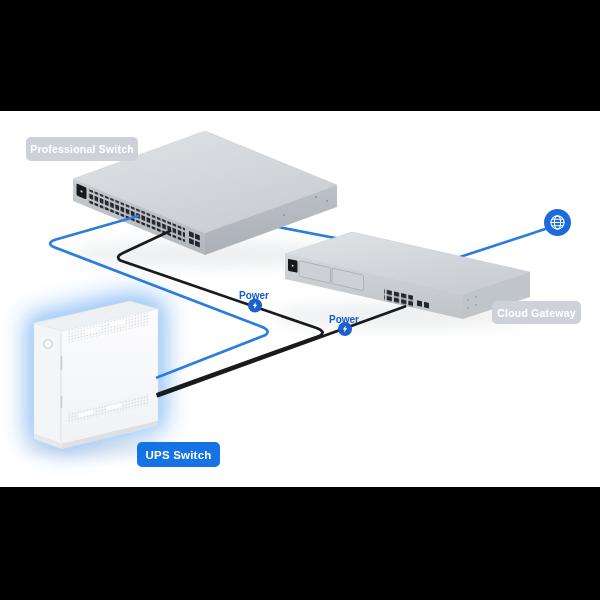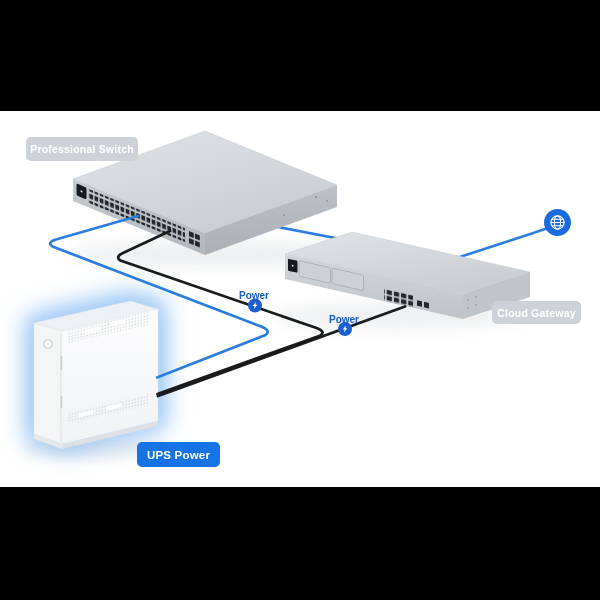--- a/index.html
+++ b/index.html
@@ -167,19 +167,19 @@
       <g stroke="#fff" stroke-width="1.1" fill="none">
         <circle r="6.6"></circle>
         <ellipse rx="3.1" ry="6.6"></ellipse>
         <path d="M-6.6,0 H6.6 M-5.7,-3.2 H5.7 M-5.7,3.2 H5.7"></path>
       </g>
     </g>
   </svg>
 
   <div id="chip-gateway" class="chip chip-gray">Cloud Gateway</div>
   <div id="chip-switch" class="chip chip-gray">Professional Switch</div>
-  <div id="chip-ups" class="chip chip-blue">UPS Power</div>
+  <div id="chip-ups" class="chip chip-blue">UPS Switch</div>
   <div id="power-1" class="power-label">Power</div>
   <div id="power-2" class="power-label">Power</div>
 
   <div id="bar-top" class="letterbox"></div>
   <div id="bar-bottom" class="letterbox"></div>
 </div>
 
 </body></html>

